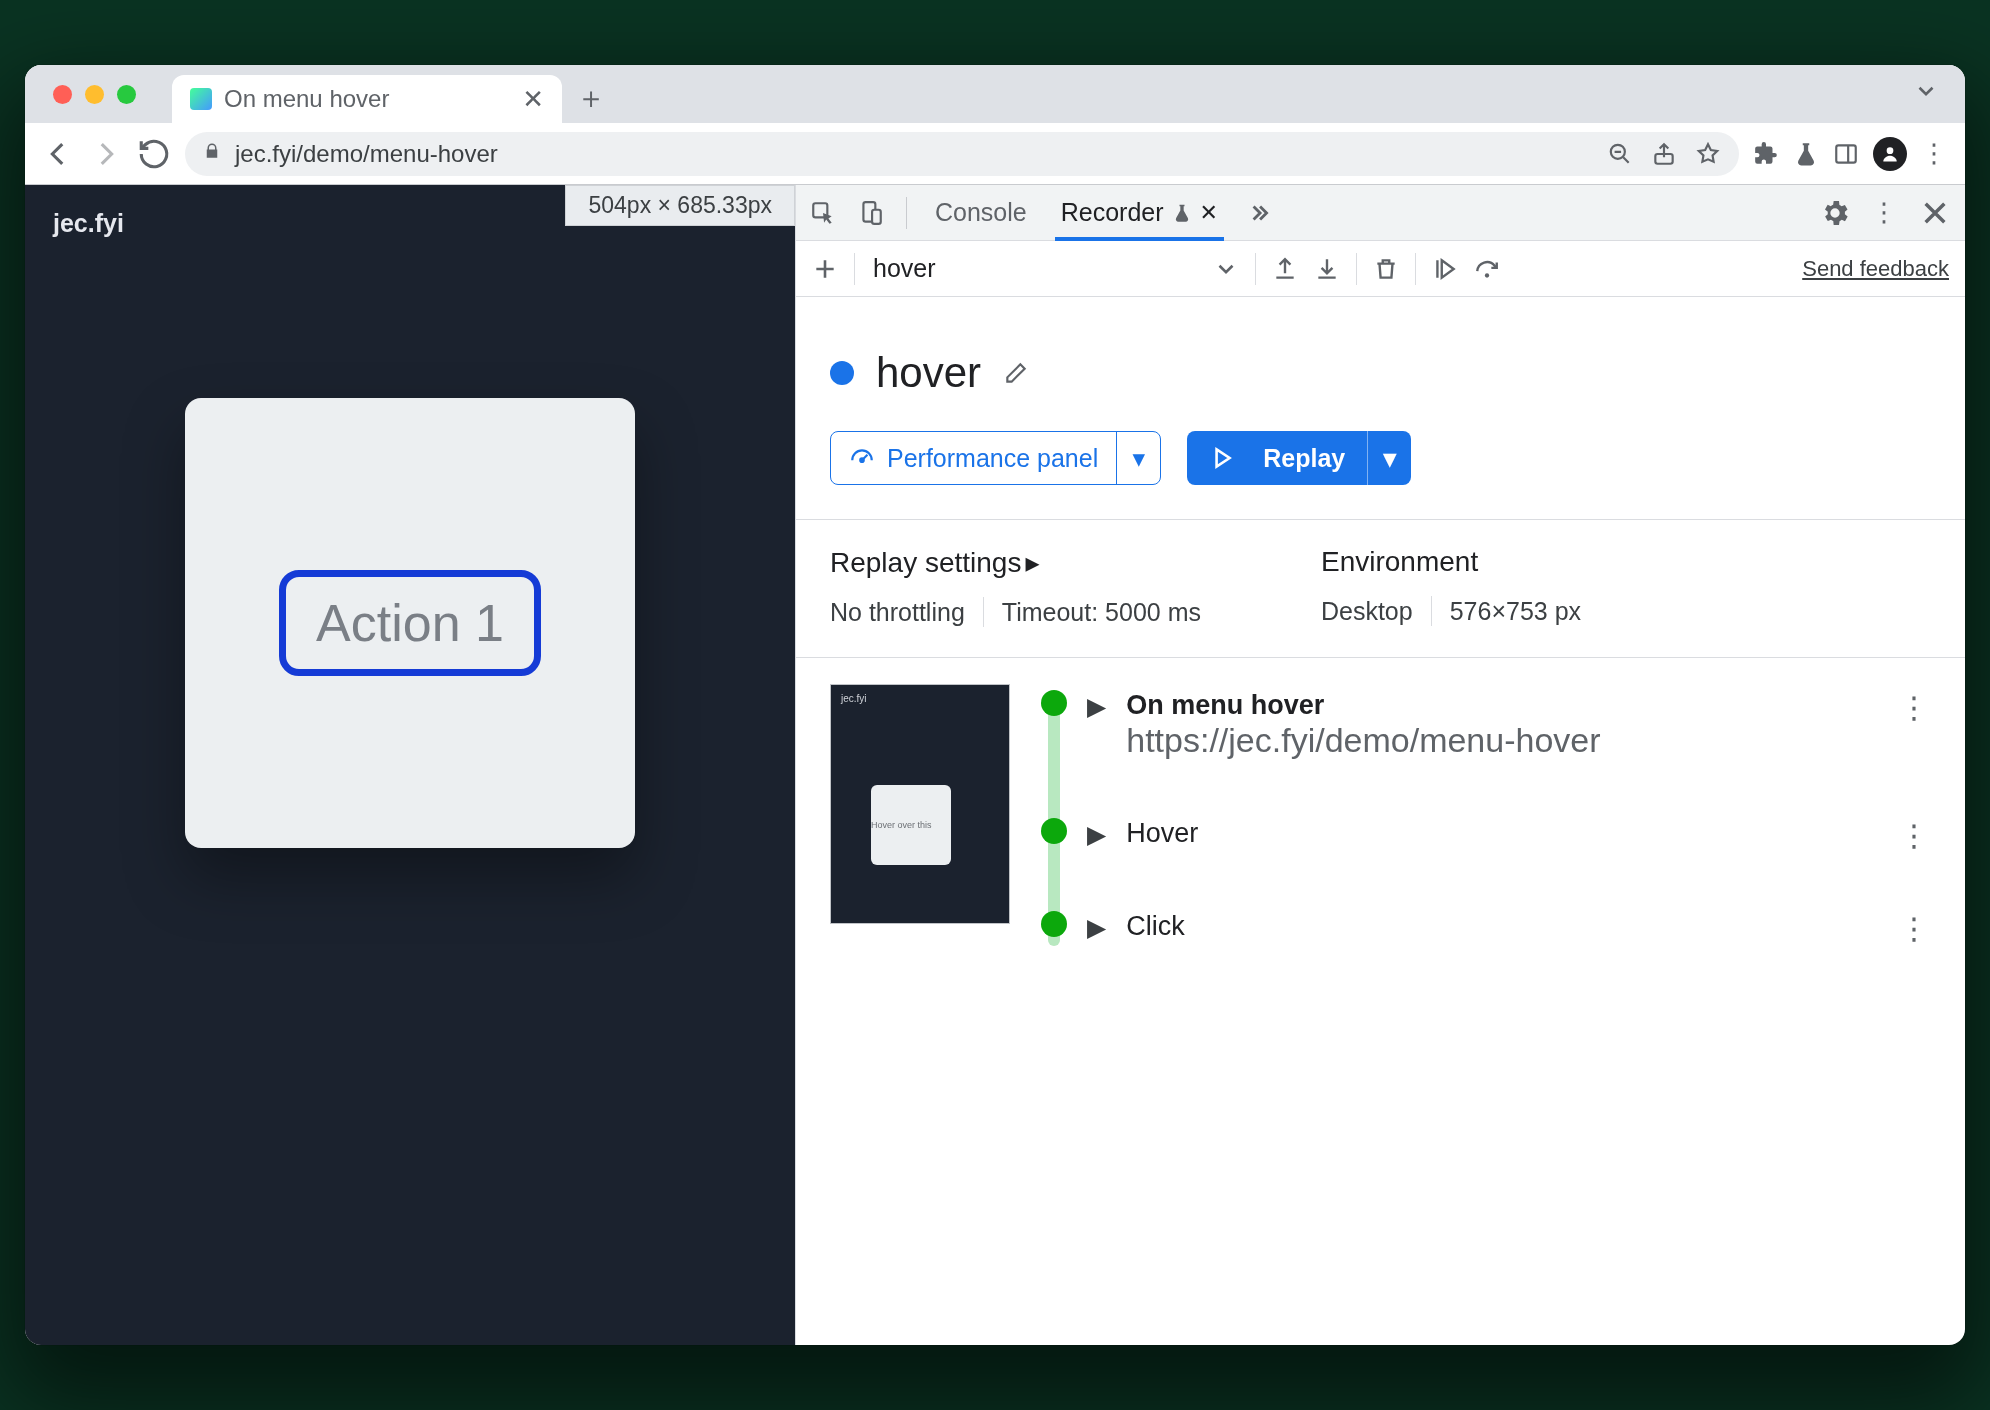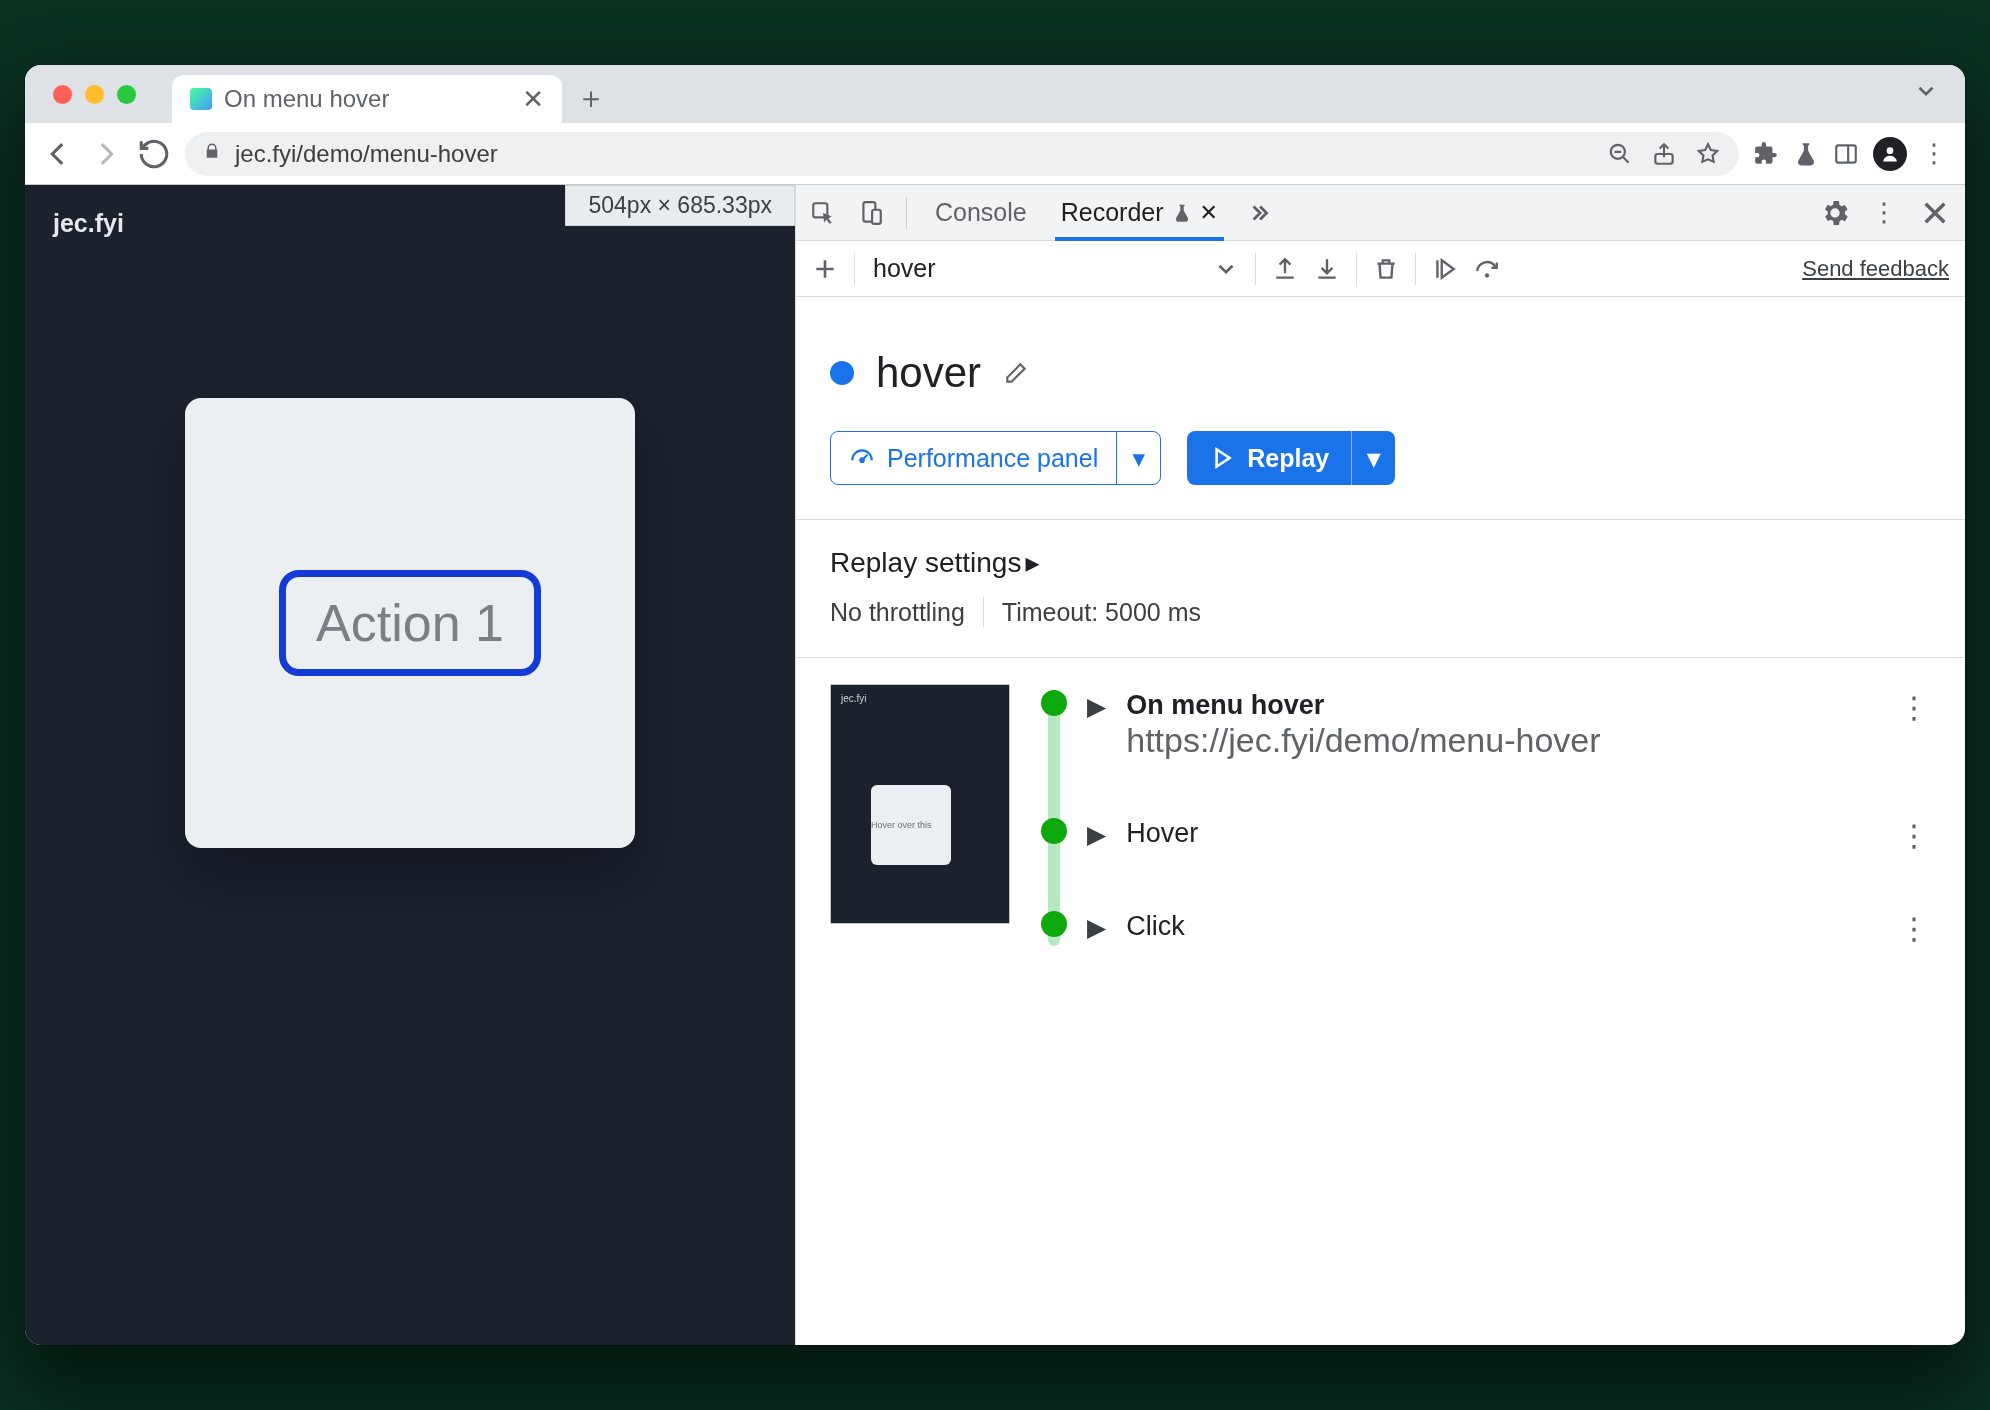--- a/index.html
+++ b/index.html
@@ -113,21 +113,21 @@
   .title-text{font-size:42px;font-weight:400}
   .edit-ic{color:#5f6368}
   .btn-row{display:flex;gap:26px;margin-bottom:34px}
   .btn{
     height:54px;border-radius:8px;display:flex;align-items:center;font-size:25px;cursor:pointer;text-align:center;
   }
   .btn.outline{border:1.5px solid var(--blue);color:var(--blue);background:#fff}
   .btn.outline .main{padding:0 18px;display:flex;gap:12px;align-items:center}
   .btn .drop{width:44px;display:flex;align-items:center;justify-content:center;border-left:1.5px solid currentColor;height:100%}
   .btn.solid{background:var(--blue);color:#fff;font-weight:600}
-  .btn.solid .main{padding:0 22px;display:flex;gap:12px;align-items:center}
+  .btn.solid .main{padding:0 22px;display:flex;gap:28px;align-items:center}
   .btn.solid .drop{border-left:1px solid rgba(255,255,255,.45)}
   .hr{height:1px;background:var(--divider);margin:0 -30px 26px -34px}
   .settings{display:flex;gap:120px;margin-bottom:30px}
   .settings h4{font-size:28px;font-weight:500;margin:0 0 18px;display:flex;align-items:center;gap:4px}
   .setrow{display:flex;align-items:center;gap:18px;color:#3c4043;font-size:25px}
   .setrow .vdiv{width:1px;height:30px;background:var(--divider)}
   
   .steps{display:flex;gap:26px;margin-top:6px}
   .thumb{
     width:180px;height:240px;border:1px solid #c0c3c7;background:#1b222e;position:relative;flex-shrink:0;
@@ -387,20 +387,28 @@
             <h4>
               <span>Replay settings</span>
               <span>▸</span>
             </h4>
             <div class="setrow">
               <span>No throttling</span>
               <span class="vdiv"></span>
               <span>Timeout: 5000 ms</span>
             </div>
           </div>
+          <div>
+            <h4>Environment</h4>
+            <div class="setrow">
+              <span>Desktop</span>
+              <span class="vdiv"></span>
+              <span>576×753 px</span>
+            </div>
+          </div>
         </div>
 
         <div class="hr"></div>
 
         <div class="steps">
           <div class="thumb">
             <span class="mini-label">jec.fyi</span>
             <div class="mini">
                 <span>Hover over this</span>
               </div>

